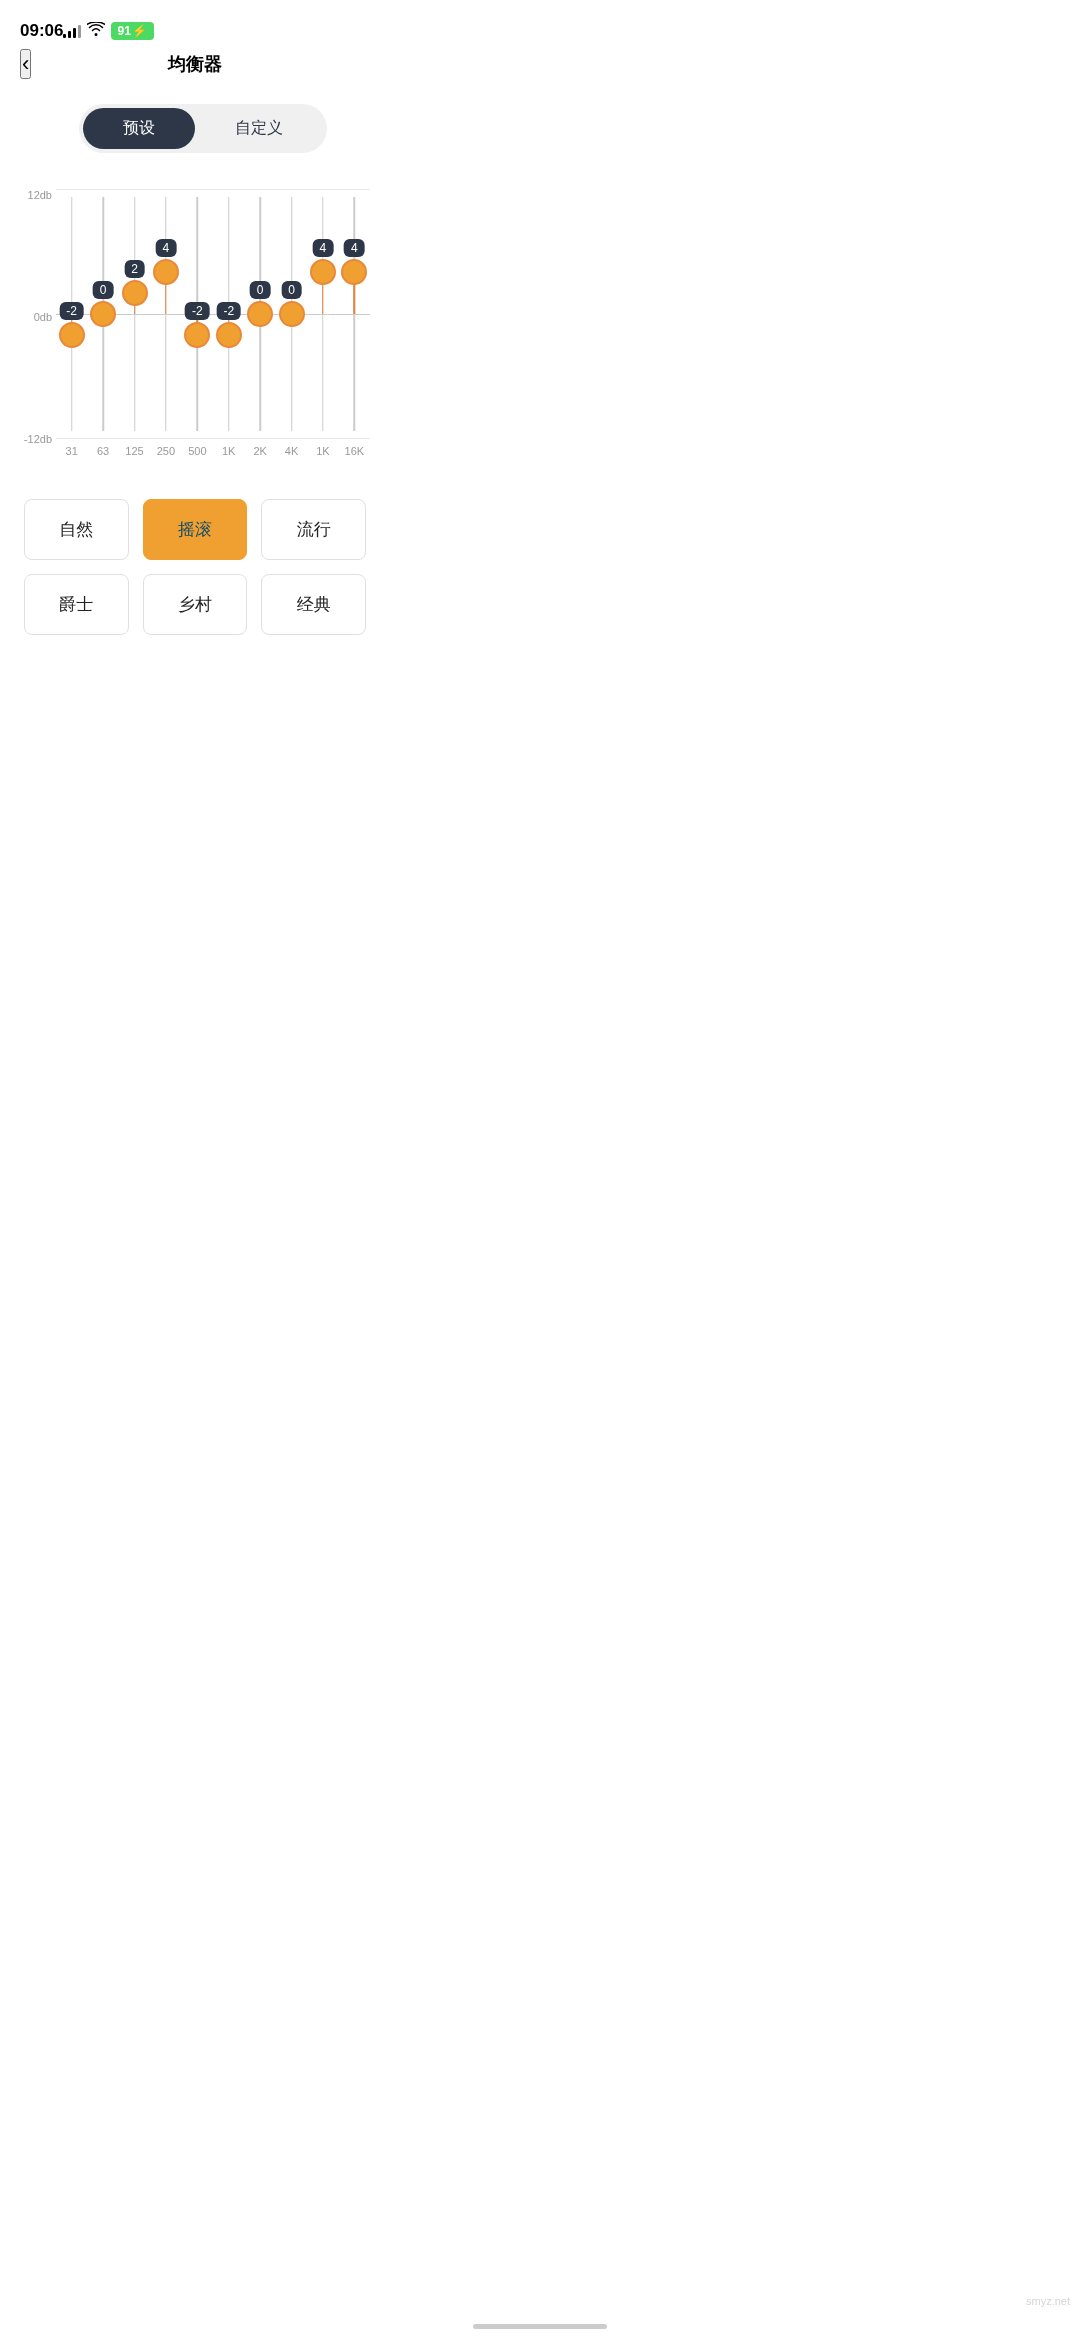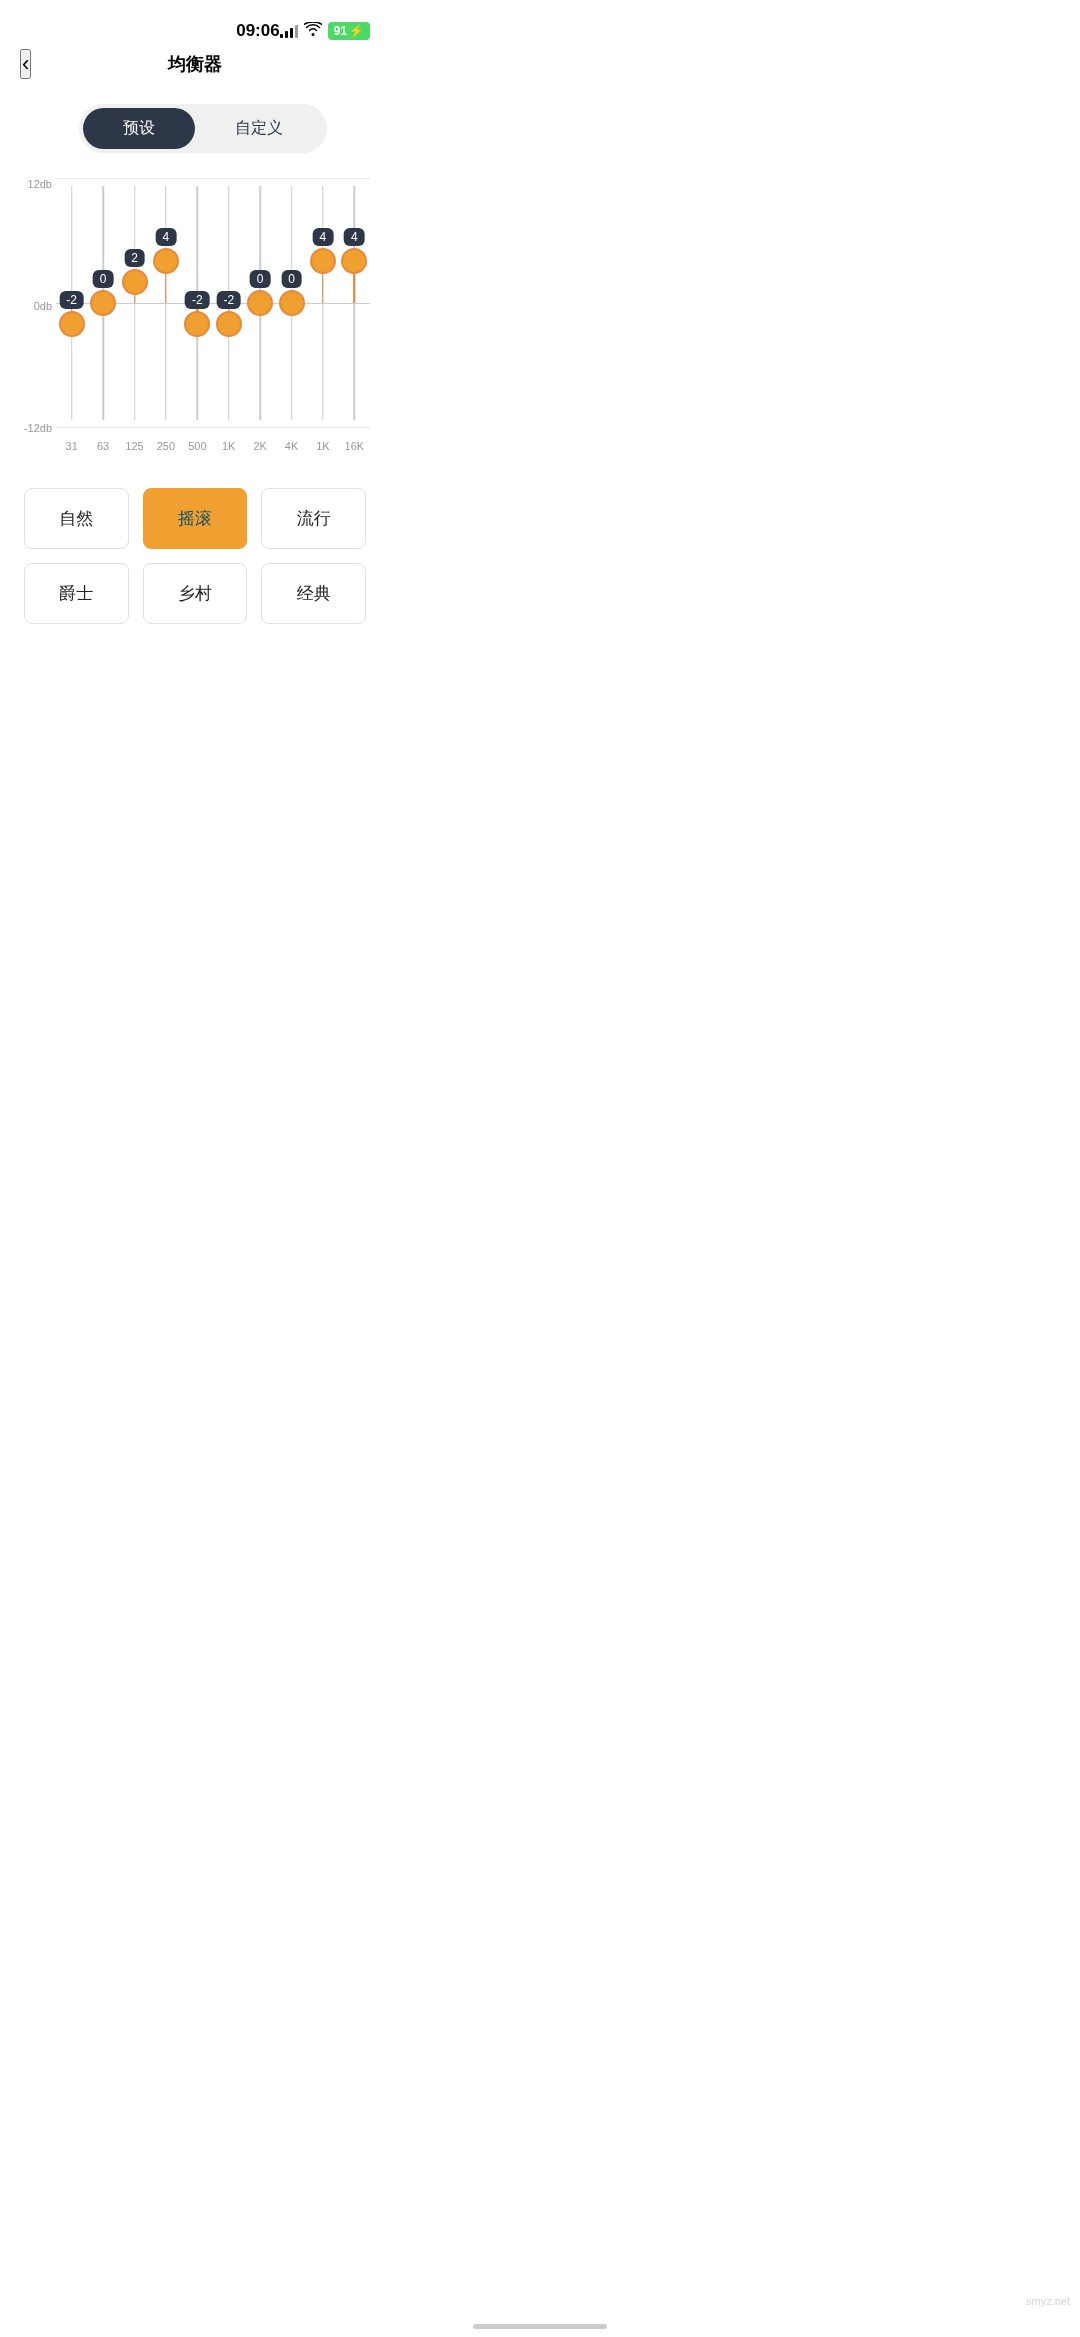--- a/index.html
+++ b/index.html
@@ -9,21 +9,21 @@
       min-height: 844px;
       background: #ffffff;
       font-family: -apple-system, 'PingFang SC', 'Helvetica Neue', sans-serif;
       overflow-x: hidden;
       position: relative;
     }
 
     
     .status-bar {
       display: flex;
-      justify-content: flex-end;
+      justify-content: flex-start;
       align-items: center;
       padding: 25px 20px 8px;
       height: 44px;
     }
     .status-time {
       font-size: 17px;
       font-weight: 600;
       color: #000;
     }
     .status-icons {
@@ -77,21 +77,21 @@
     .nav-title {
       font-size: 18px;
       font-weight: 600;
       color: #000;
     }
 
     
     .toggle-container {
       display: flex;
       justify-content: center;
-      margin: 16px 0 25px;
+      margin: 16px 0 36px;
       padding-left: 16px;
     }
     .toggle-pill {
       display: flex;
       background: #f0f0f0;
       border-radius: 50px;
       padding: 4px;
       gap: 0;
     }
     .toggle-btn {
@@ -216,21 +216,21 @@
       padding: 2px 7px;
       font-size: 12px;
       font-weight: 500;
       white-space: nowrap;
       z-index: 3;
     }
     .eq-x-labels {
       position: absolute;
       left: 36px;
       right: 0;
-      bottom: 0;
+      bottom: 6px;
       height: 24px;
       display: flex;
     }
     .eq-x-label {
       flex: 1;
       text-align: center;
       font-size: 11px;
       color: #999;
       line-height: 24px;
     }

